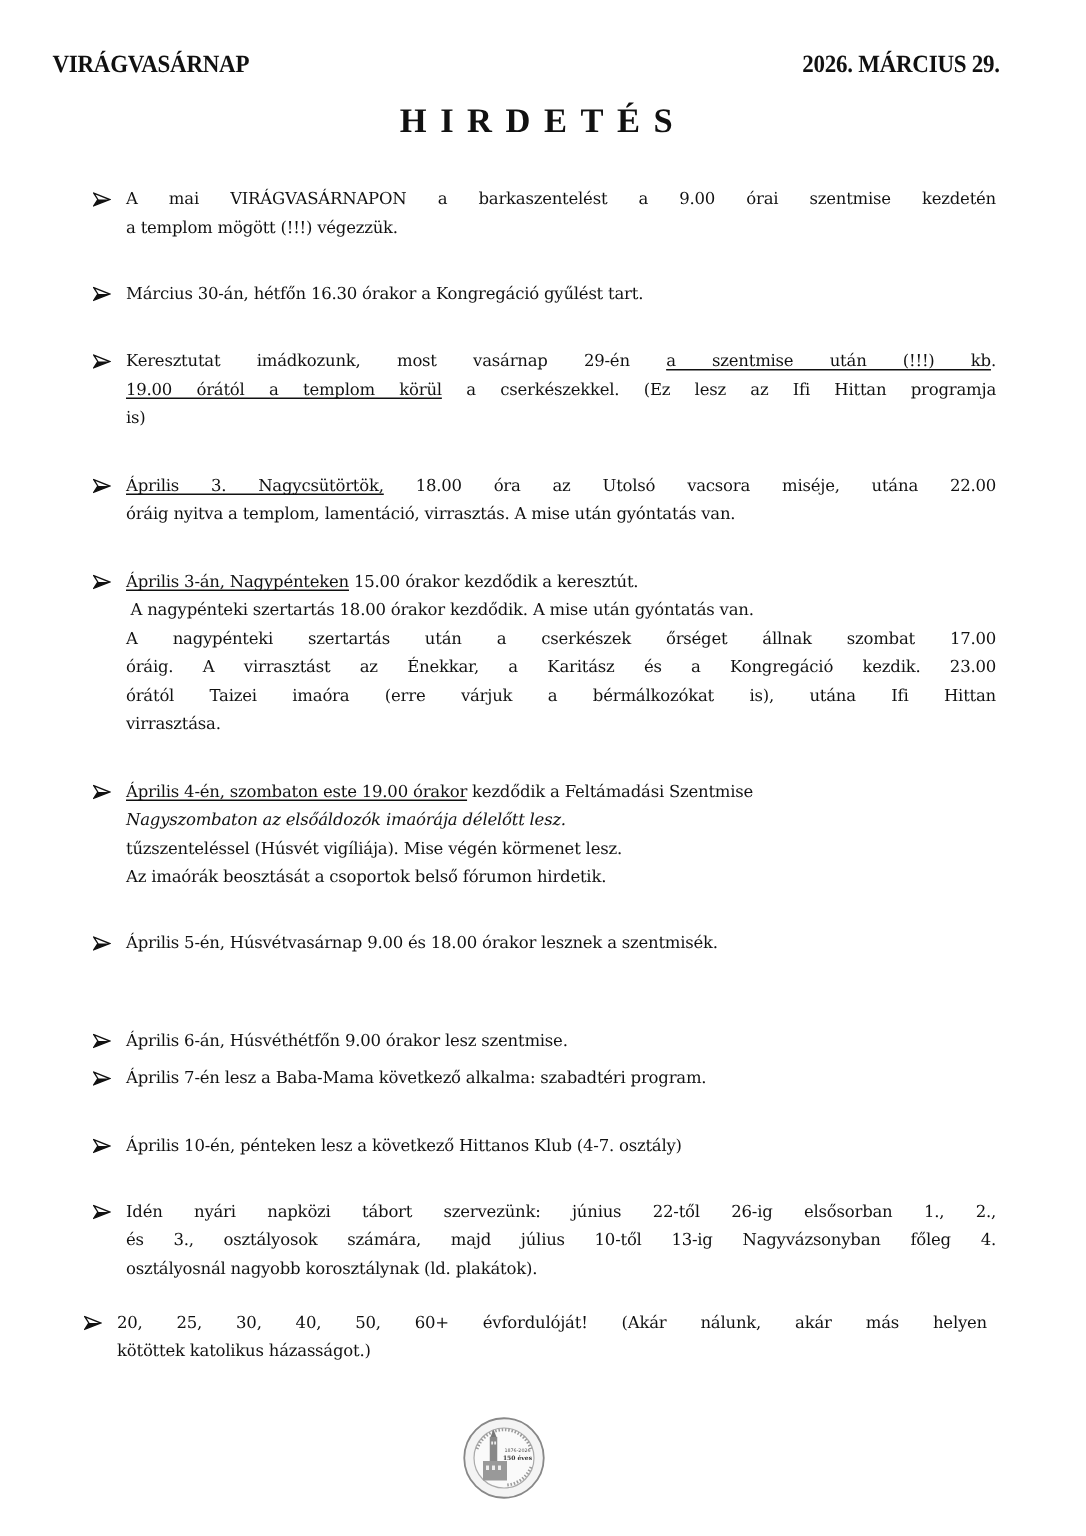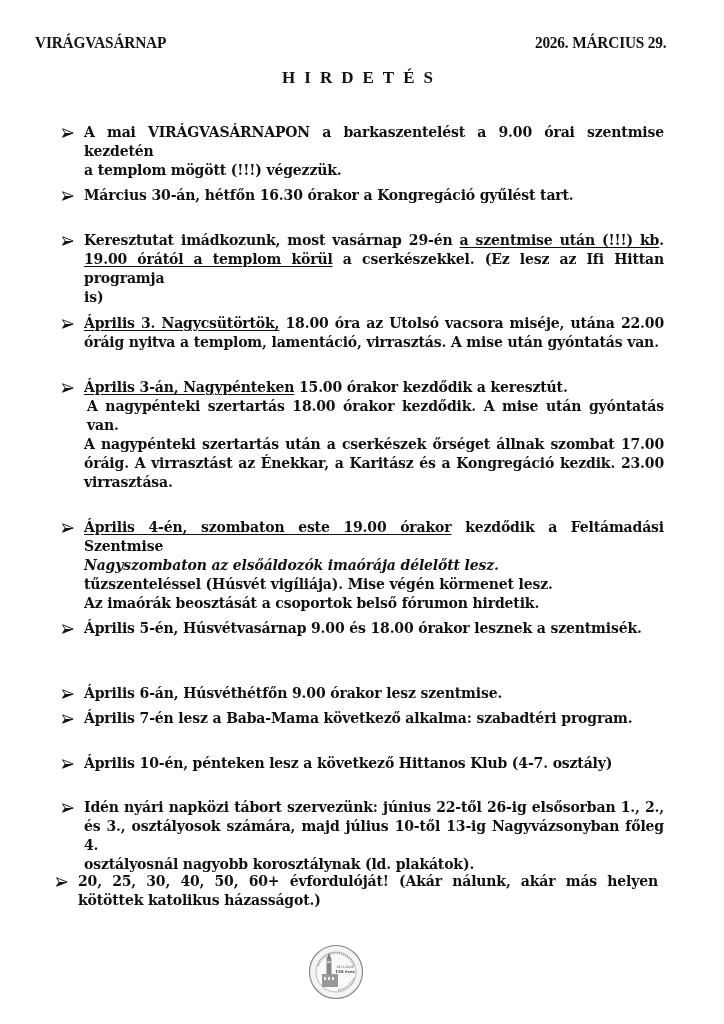--- a/index.html
+++ b/index.html
@@ -11,25 +11,25 @@
   .hdr {
     position: absolute; top: 33px; font-weight: bold;
     font-family: "Liberation Serif", "DejaVu Serif", serif;
     font-size: 16.5px; letter-spacing: -0.2px; transform: scaleX(0.93);
   }
   .hdr-left { left: 35px; transform-origin: left center; }
   .hdr-right { right: 58px; transform-origin: right center; }
   .title {
     position: absolute; top: 68px; left: 0; width: 724px; text-align: center;
     font-family: "Liberation Serif", "DejaVu Serif", serif;
-    font-weight: bold; font-size: 17px; letter-spacing: 9px;
+    font-weight: bold; font-size: 23px; letter-spacing: 9px;
   }
   .item {
     position: absolute; left: 62px; width: 602px;
-    font-weight: bold; font-size: 14px; line-height: 19px;
+    font-weight: normal; font-size: 11px; line-height: 19px;
     text-align: justify; letter-spacing: -0.15px;
   }
   .item .bullet {
     position: absolute; left: 0; top: 0; width: 14px; height: 19px;
   }
   .item .bullet svg { position: absolute; left: 0; top: 5px; }
   .item .body { margin-left: 22px; }
   .item .line { display: block; }
   .item .jl { text-align: justify; text-align-last: justify; }
   u { text-decoration-thickness: 1px; text-underline-offset: 2px; }
@@ -103,20 +103,21 @@
       <svg width="12" height="10" viewBox="0 0 12 10">
         <path d="M0.5 0.8 L11.2 5 L0.5 9.2 L3.2 5 Z" fill="#fff" stroke="#111" stroke-width="0.9" stroke-linejoin="miter"></path>
         <path d="M3.2 5 L11.2 5 L0.5 9.2 Z" fill="#111"></path>
       </svg>
     </span>
   <div class="body">
     <span class="line"><u>Április 3-án, Nagypénteken</u><span> 15.00 órakor kezdődik a keresztút.</span></span>
     <span class="line indent1">A nagypénteki szertartás 18.00 órakor kezdődik. A mise után gyóntatás van.</span>
     <span class="line jl">A nagypénteki szertartás után a cserkészek őrséget állnak szombat 17.00</span>
     <span class="line jl">óráig. A virrasztást az Énekkar, a Karitász és a Kongregáció kezdik.  23.00</span>
+    <span class="line jl">órától Taizei imaóra (erre várjuk a bérmálkozókat is), utána Ifi Hittan</span>
     <span class="line">virrasztása.</span>
   </div>
 </div>
 
 <div class="item" style="top:518px">
   <span class="bullet">
       <svg width="12" height="10" viewBox="0 0 12 10">
         <path d="M0.5 0.8 L11.2 5 L0.5 9.2 L3.2 5 Z" fill="#fff" stroke="#111" stroke-width="0.9" stroke-linejoin="miter"></path>
         <path d="M3.2 5 L11.2 5 L0.5 9.2 Z" fill="#111"></path>
       </svg>

